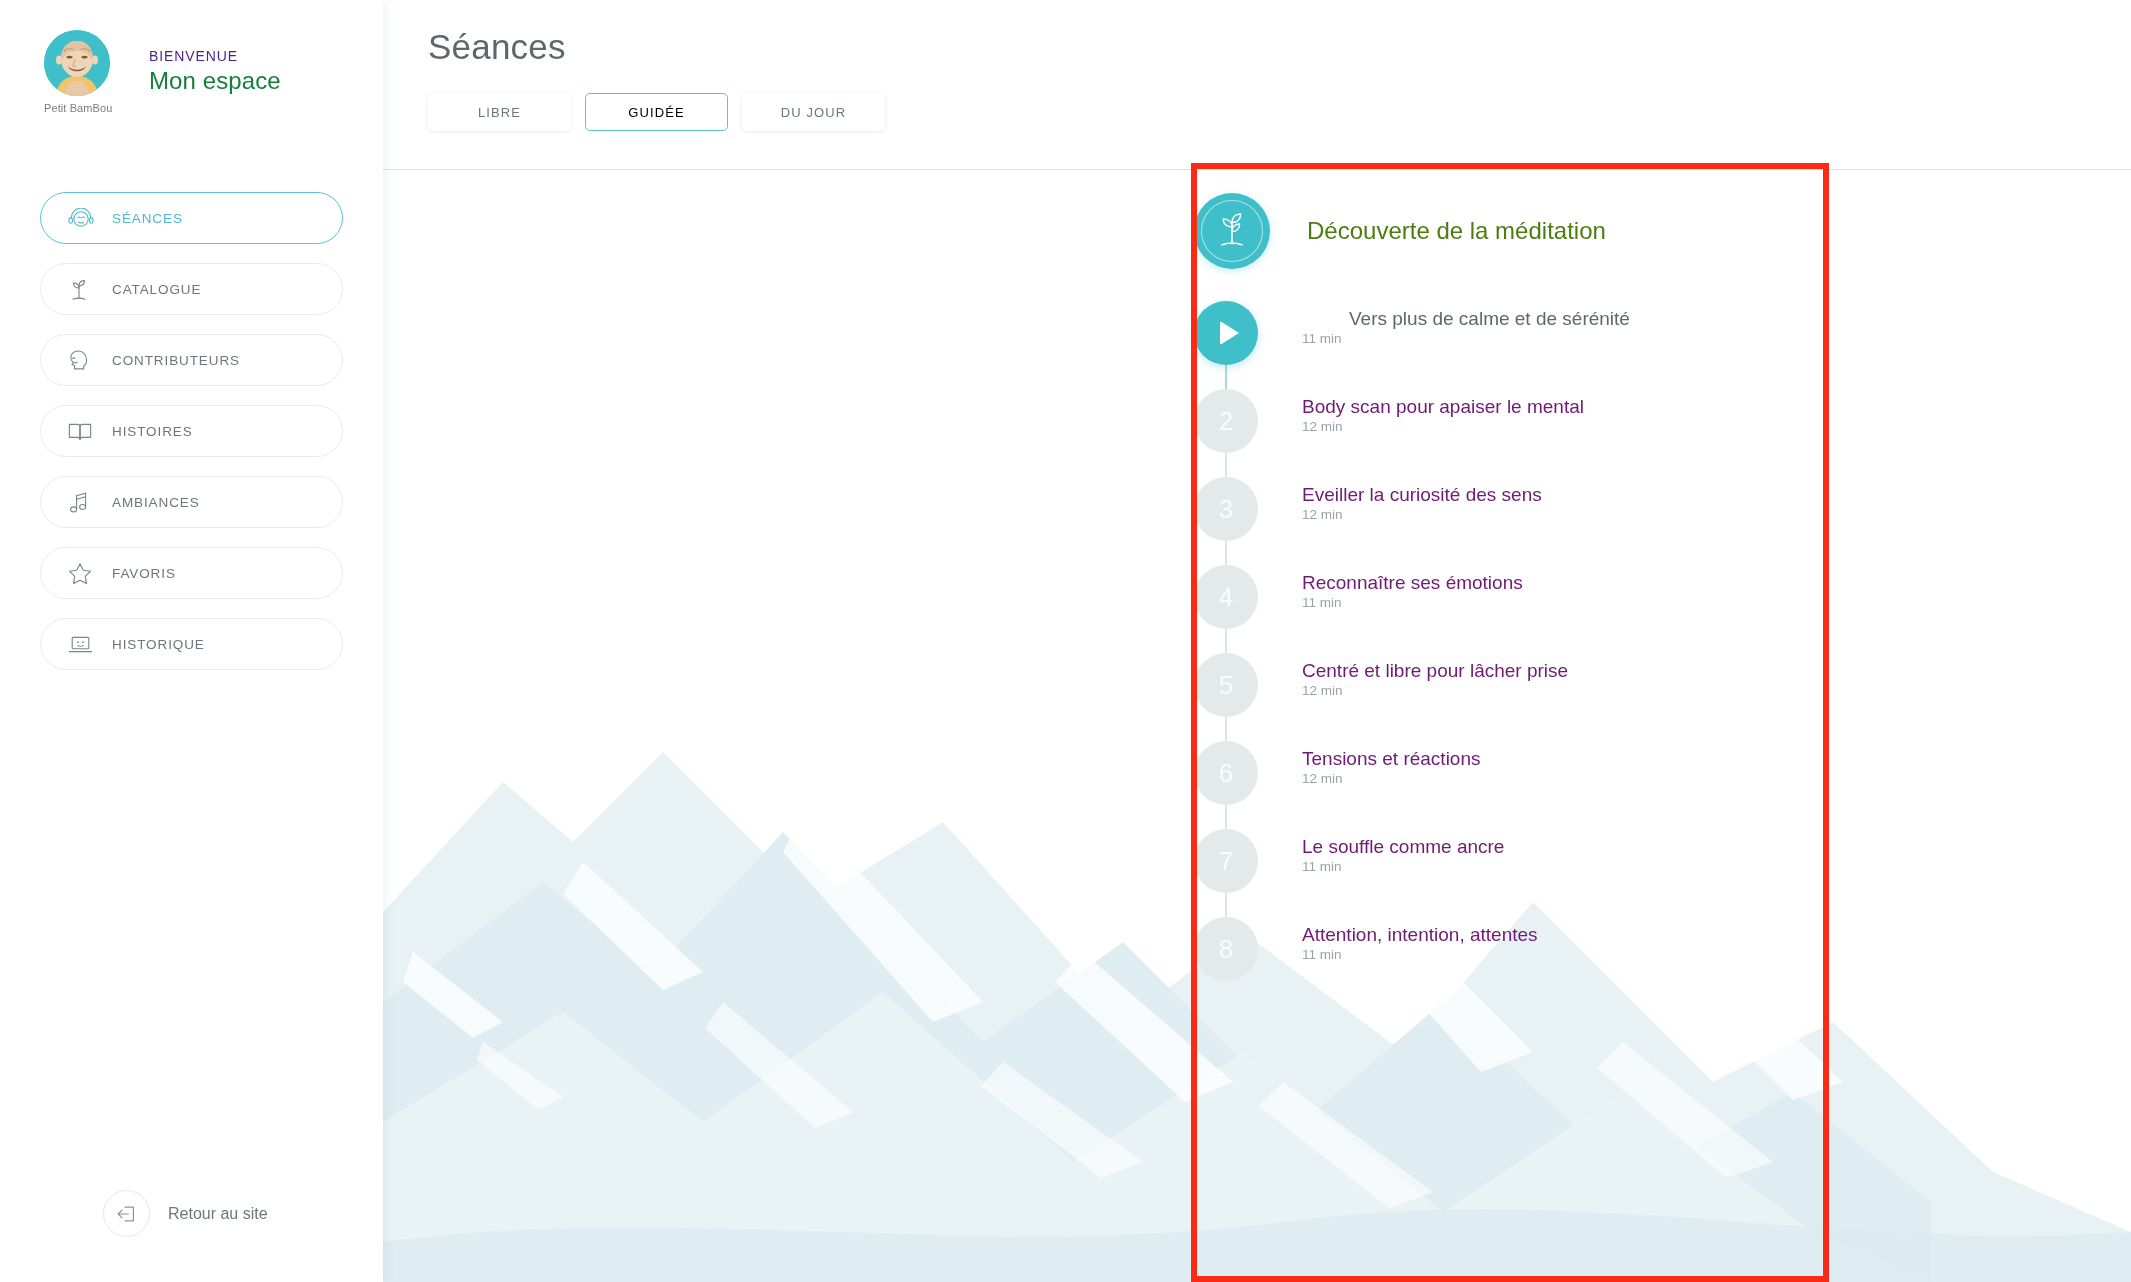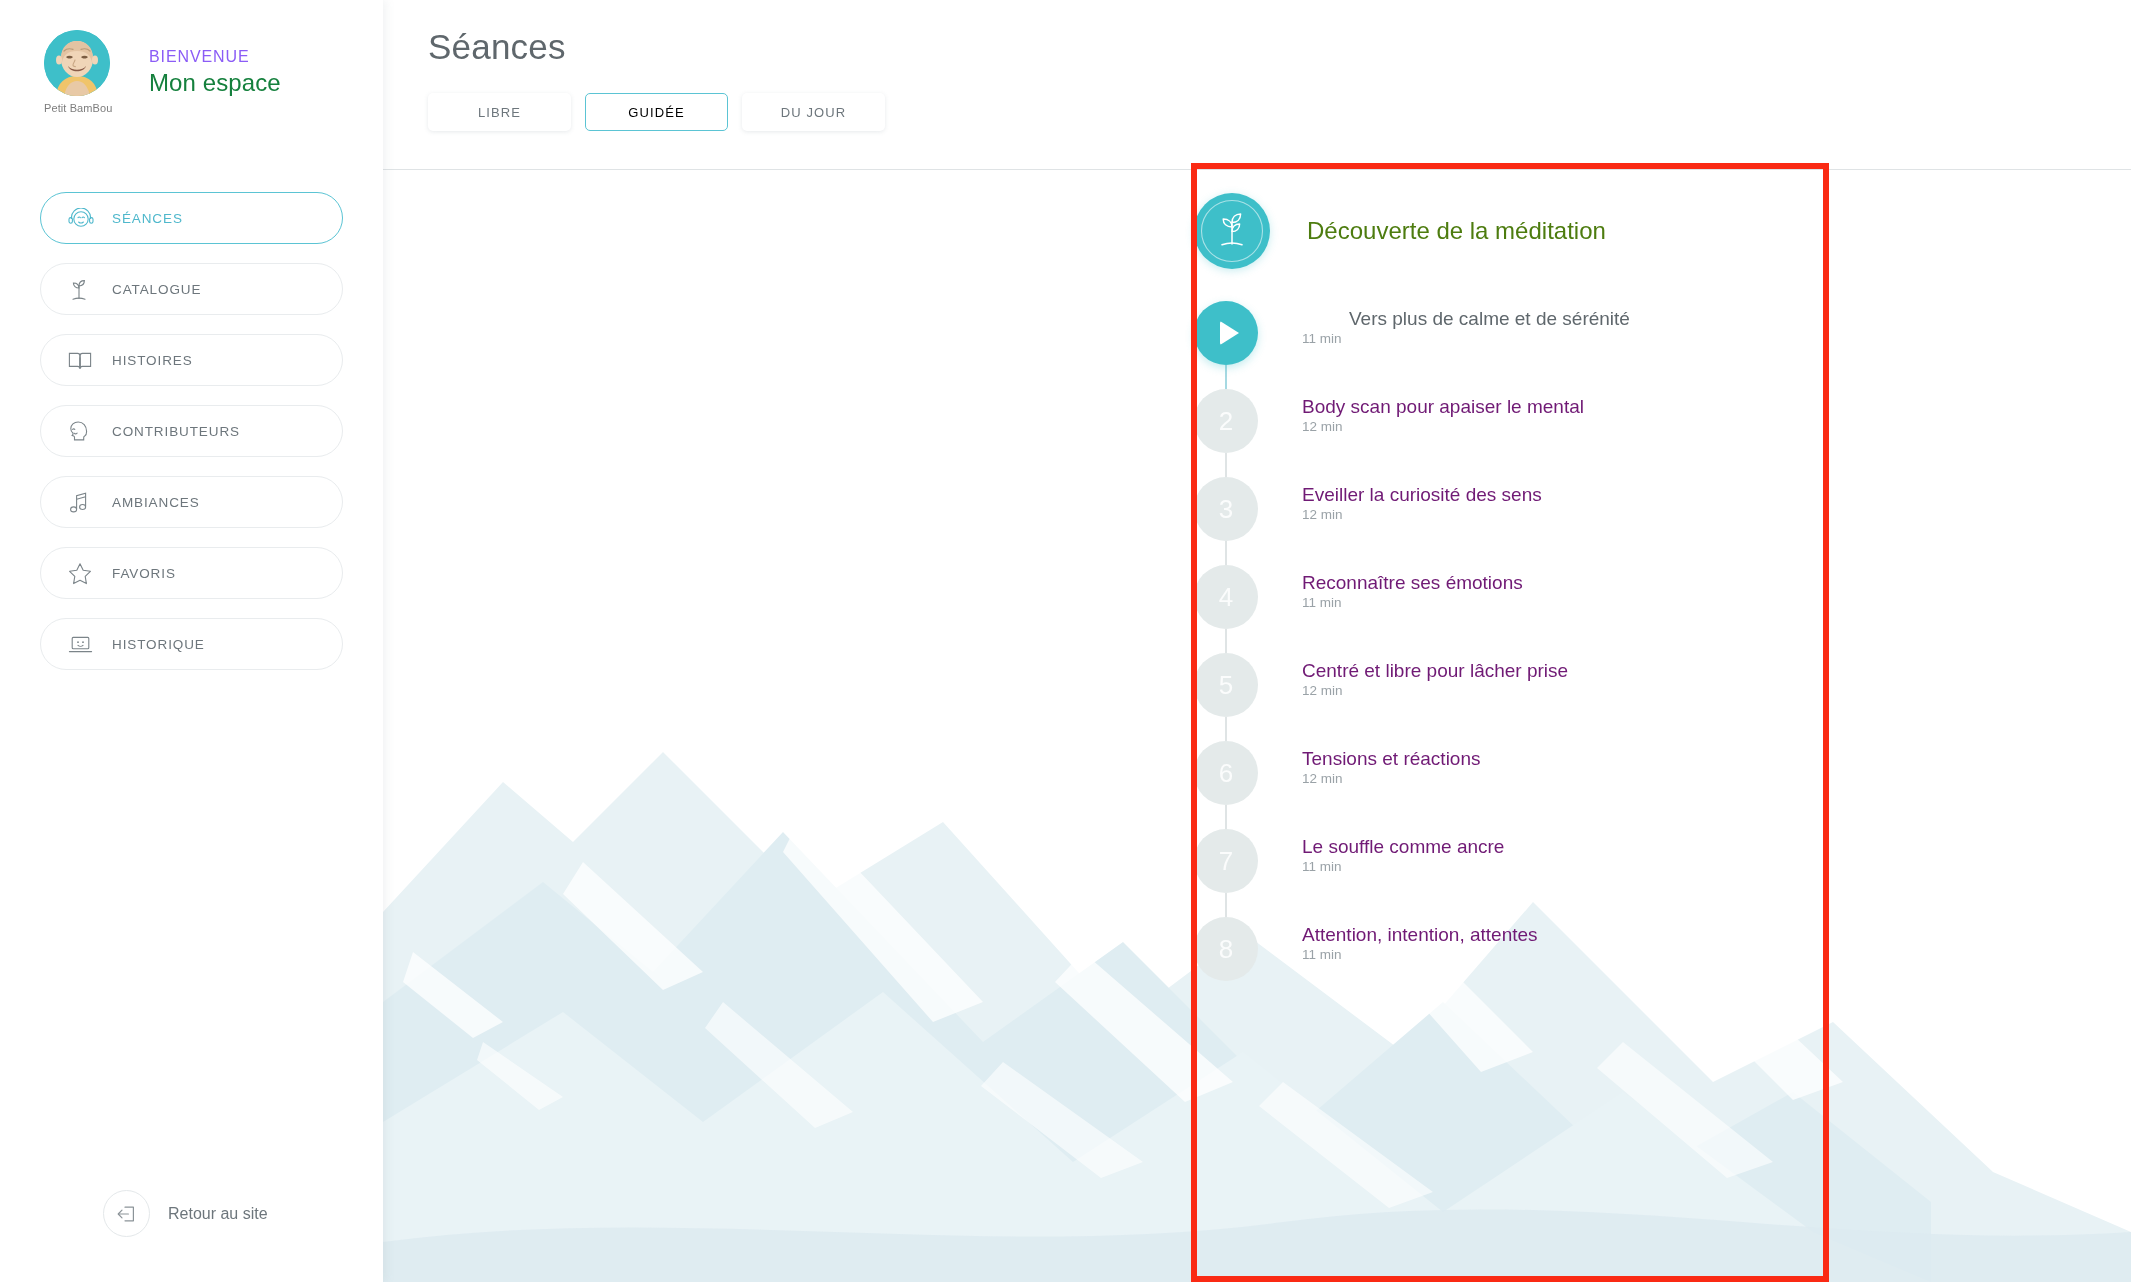--- a/index.html
+++ b/index.html
@@ -32,21 +32,21 @@
     display: block;
   }
   .avatar svg { display: block; width: 66px; height: 66px; }
   .avatar-name {
     margin-top: 6px;
     font-size: 11px; color: #7d7d7d; letter-spacing: .1px;
     white-space: nowrap;
   }
   .profile-text { margin-left: 39px; padding-top: 18px; }
   .welcome {
-    font-size: 16px; color: #8b5cf6; letter-spacing: .9px;
+    font-size: 14px; color: #4c1d95; letter-spacing: .9px;
     font-weight: 400;
   }
   .space-name {
     font-size: 24px; color: #15803d; font-weight: 400;
     margin-top: 3px; letter-spacing: .1px;
   }
 
   .nav { margin-top: 78px; padding: 0 40px 0 40px; }
   .nav-item {
     height: 52px;
@@ -263,38 +263,38 @@
             <path d="M11 11c-3.4 0-5.6-2-5.6-5 3.4 0 5.6 2 5.6 5z"></path>
             <path d="M11 9c3.2 0 5.4-2.2 5.4-5.4C13.2 3.6 11 5.8 11 9z"></path>
             <path d="M5 22.2c3.8-1.4 8.2-1.4 12 0" stroke-linecap="round"></path>
           </svg>
         </span>
         <span class="nav-label">CATALOGUE</span>
       </div>
 
       <div class="nav-item">
         <span class="nav-ico">
+          <svg width="22" height="24" viewBox="0 0 22 24" fill="none" stroke="#7b8489" stroke-width="1.1">
+            <path d="M18.6 12.4c0-5.4-3.6-9.4-8.4-9.4-4.2 0-7.4 2.8-7.4 6.6 0 2 .9 3.4 1.9 4.3.5.5.5 1.2.1 1.7l-.7.9 1.6.6c.5.2.8.7.8 1.2v2.6h9.2v-2.2c0-.7.4-1.3 1-1.6 1.2-.7 1.9-2.4 1.9-4.7z"></path>
+            <path d="M4.6 10.4c.6-.7 1.6-.7 2.2 0" stroke-linecap="round"></path>
+            <path d="M6 14.2c.9.8 2.2.8 3.1 0" stroke-linecap="round"></path>
+          </svg>
+        </span>
+        <span class="nav-label">CONTRIBUTEURS</span>
+      </div>
+
+      <div class="nav-item">
+        <span class="nav-ico">
           <svg width="24" height="21" viewBox="0 0 24 21" fill="none" stroke="#7b8489" stroke-width="1.1">
             <path d="M1.4 3.4h8.2c1.3 0 2.4 1.1 2.4 2.4v13c0-1.3-1.1-2.4-2.4-2.4H1.4z"></path>
             <path d="M22.6 3.4h-8.2c-1.3 0-2.4 1.1-2.4 2.4v13c0-1.3 1.1-2.4 2.4-2.4h8.2z"></path>
             <path d="M12 7.6v9"></path>
           </svg>
         </span>
         <span class="nav-label">HISTOIRES</span>
-      </div>
-
-      <div class="nav-item">
-        <span class="nav-ico">
-          <svg width="22" height="24" viewBox="0 0 22 24" fill="none" stroke="#7b8489" stroke-width="1.1">
-            <path d="M18.6 12.4c0-5.4-3.6-9.4-8.4-9.4-4.2 0-7.4 2.8-7.4 6.6 0 2 .9 3.4 1.9 4.3.5.5.5 1.2.1 1.7l-.7.9 1.6.6c.5.2.8.7.8 1.2v2.6h9.2v-2.2c0-.7.4-1.3 1-1.6 1.2-.7 1.9-2.4 1.9-4.7z"></path>
-            <path d="M4.6 10.4c.6-.7 1.6-.7 2.2 0" stroke-linecap="round"></path>
-            <path d="M6 14.2c.9.8 2.2.8 3.1 0" stroke-linecap="round"></path>
-          </svg>
-        </span>
-        <span class="nav-label">CONTRIBUTEURS</span>
       </div>
 
       <div class="nav-item">
         <span class="nav-ico">
           <svg width="22" height="23" viewBox="0 0 22 23" fill="none" stroke="#7b8489" stroke-width="1.1">
             <path d="M8.6 18V4.6l9-2.4V15.6"></path>
             <path d="M8.6 8.2l9-2.4"></path>
             <ellipse cx="5.6" cy="18.4" rx="3" ry="2.5"></ellipse>
             <ellipse cx="14.6" cy="16" rx="3" ry="2.5"></ellipse>
           </svg>

